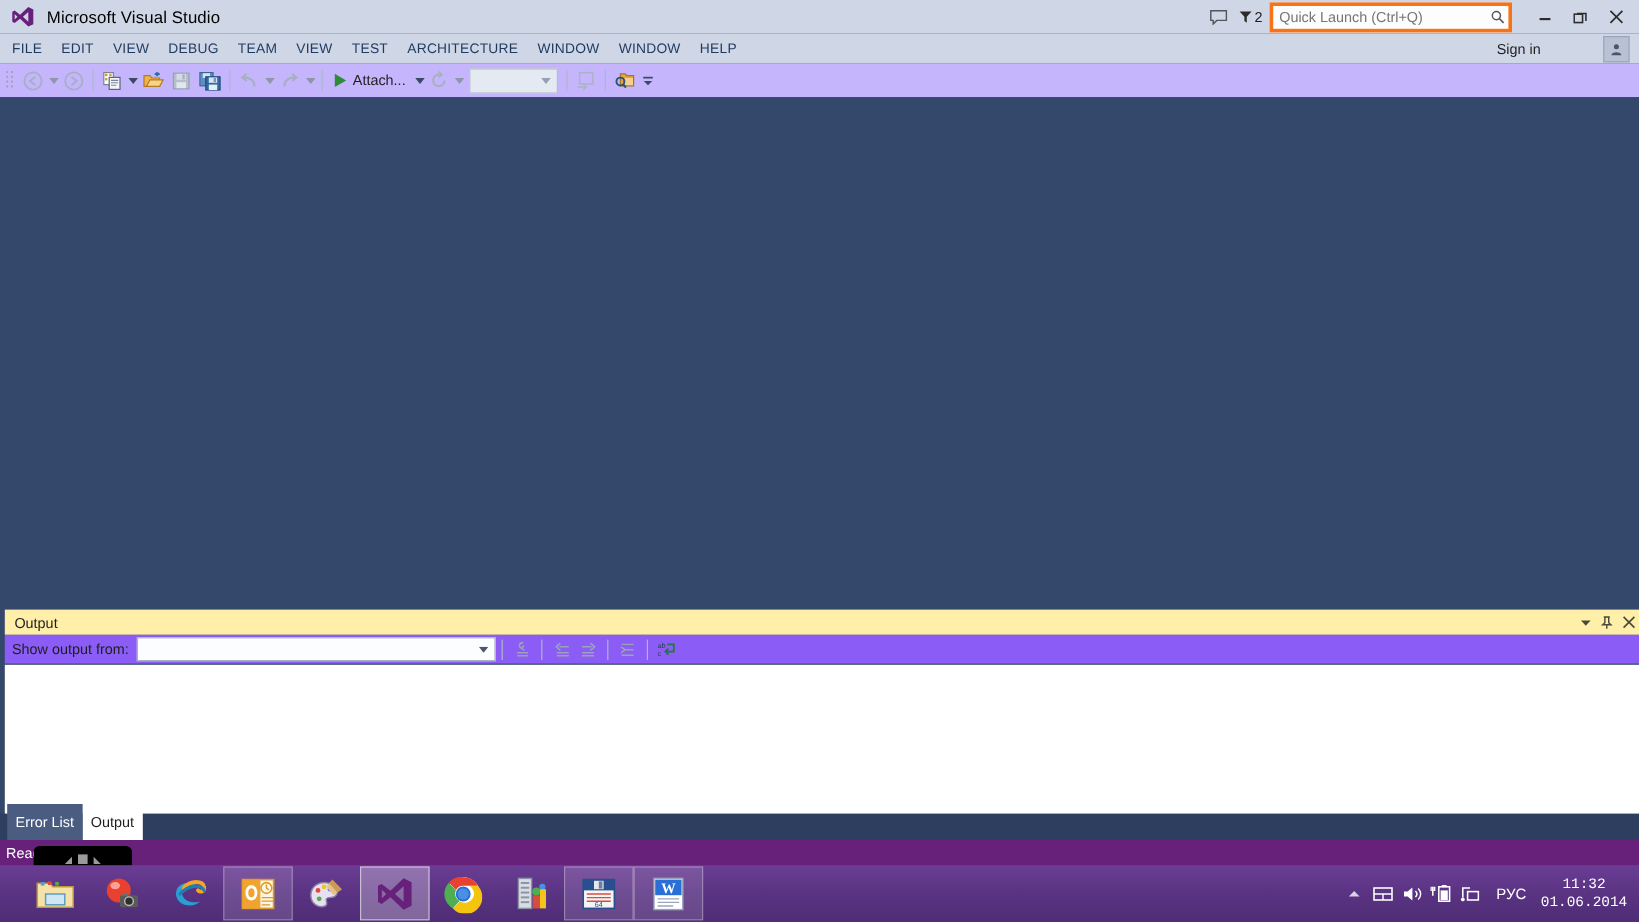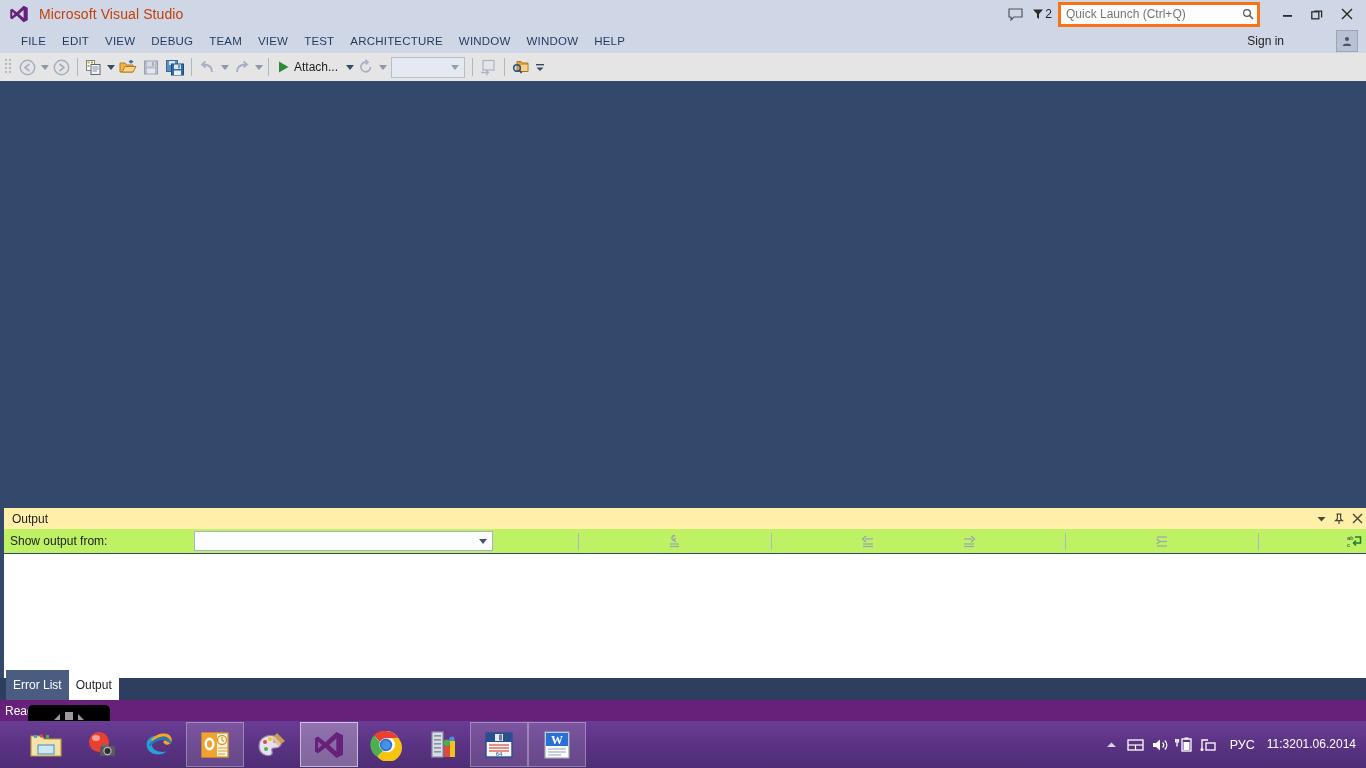--- a/index.html
+++ b/index.html
@@ -12,21 +12,21 @@
   body { background: #34486b; position: relative; }
 
   
   .titlebar {
     position: absolute; left: 0; top: 0; width: 1366px; height: 28px;
     background: #cfd6e6;
     display: flex; align-items: center;
   }
   .vs-logo { margin-left: 9px; width: 20px; height: 20px; display: block; }
   .app-title {
-    margin-left: 10px; font-size: 14px; color: #c2410c;
+    margin-left: 10px; font-size: 14px; color: #000000;
     font-family: "Liberation Sans", sans-serif; letter-spacing: .1px;
   }
   .title-right {
     margin-left: auto; display: flex; align-items: center; height: 28px;
   }
   .feedback-icon { width: 22px; height: 28px; display:flex; align-items:center; justify-content:center; }
   .notif { display: flex; align-items: center; margin: 0 6px 0 6px; }
   .notif-count { font-size: 12px; color: #1e1e1e; margin-left: 1px; }
   .quicklaunch {
     width: 196px; height: 19px; background: #fdfdfd;
@@ -46,32 +46,32 @@
 
   
   .menubar {
     position: absolute; left: 0; top: 28px; width: 1366px; height: 25px;
     background: #cfd6e6; display: flex; align-items: center;
   }
   .menu-item {
     font-size: 11.5px; color: #1e3a5f; padding: 3px 8px;
     font-family: "Liberation Sans", sans-serif; letter-spacing: .2px;
   }
-  .menu-item:first-child { margin-left: 13px; }
+  .menu-item:first-child { margin-left: 2px; }
   .menubar-right { margin-left: auto; display: flex; align-items: center; gap: 38px; }
   .signin { font-size: 12px; color: #1e1e1e; margin-right: 14px; }
   .avatar-btn {
     width: 20px; height: 20px; background: #b9c2d4; border: 1px solid #9aa5bb;
     margin-right: 8px; display: flex; align-items: center; justify-content: center;
   }
 
   
   .toolbar {
     position: absolute; left: 0; top: 53px; width: 1366px; height: 28px;
-    background: #e5e5e5;
+    background: #c4b5fd;
     display: flex; align-items: center;
   }
   .grip { width: 9px; height: 18px; margin: 0 3px 0 4px; }
   .tb-sep { width: 1px; height: 18px; background: #aeb7c8; margin: 0 4px; }
   .tb-btn { height: 22px; display: flex; align-items: center; justify-content: center; padding: 0 3px; }
   .tb-caret { width: 11px; display:flex; align-items:center; justify-content:center; }
   .attach-btn {
     display: flex; align-items: center; height: 22px; padding: 0 2px 0 4px;
   }
   .attach-label { font-size: 12px; color: #1e1e1e; margin: 0 4px 0 4px; }
@@ -94,21 +94,21 @@
   }
   .panel-header {
     position: absolute; left: 4px; top: 0; width: 1362px; height: 21px;
     background: #ffefa8; display: flex; align-items: center;
   }
   .panel-title { font-size: 12px; color: #1e1e1e; margin-left: 8px; }
   .panel-hdr-btns { margin-left: auto; display: flex; align-items: center; }
   .phbtn { width: 18px; height: 21px; display: flex; align-items: center; justify-content: center; }
   .panel-toolbar {
     position: absolute; left: 4px; top: 21px; width: 1362px; height: 24px;
-    background: #bef264; display: flex; align-items: center; justify-content: space-between;
+    background: #8b5cf6; display: flex; align-items: center;
   }
   .sof-label { font-size: 12px; color: #1e1e1e; margin-left: 6px; }
   .sof-combo {
     width: 297px; height: 18px; background: #fcfdfe; border: 1px solid #a9b2c4;
     margin-left: 7px; display: flex; align-items: center; justify-content: flex-end;
   }
   .pt-sep { width: 1px; height: 17px; background: #aeb7c8; margin: 0 5px; }
   .pt-btn { width: 22px; height: 20px; display: flex; align-items: center; justify-content: center; }
   .panel-body {
     position: absolute; left: 4px; top: 46px; width: 1362px; height: 125px;
@@ -148,22 +148,22 @@
   .tb-item {
     width: 56px; height: 43px; display: flex; align-items: center; justify-content: center;
     position: relative;
   }
   .tb-item.framed { background: rgba(255,255,255,0.13); border: 1px solid rgba(255,255,255,0.30); }
   .tb-item.running { background: rgba(255,255,255,0.28); border: 1px solid rgba(255,255,255,0.55); }
   .tray { margin-left: auto; display: flex; align-items: center; height: 50px; }
   .tray-icon { width: 24px; display: flex; align-items: center; justify-content: center; }
   .tray-lang { font-size: 12.5px; color: #ffffff; margin: 0 8px 0 10px; }
   .clock {
-    display: flex; flex-direction: row; align-items: center; justify-content: center;
-    margin-right: 10px; margin-left: 4px; line-height: 1.25;
+    display: flex; flex-direction: column; align-items: center; justify-content: center;
+    margin-right: 10px; margin-left: 4px; line-height: 1.25; font-family: Liberation Mono, monospace;
   }
   .clock span { font-size: 12px; color: #ffffff; }
 </style>
 </head>
 <body>
 
 <div class="titlebar">
   <svg class="vs-logo" viewBox="0 0 24 24">
     <path fill="#68217A" d="M17.5 2.2 L22.5 4.6 L22.5 19.4 L17.5 21.8 L9.3 14 L3.8 18.2 L1.5 17 L1.5 6.9 L3.8 5.7 L9.3 10 Z
                             M17.5 7.1 L12.1 12 L17.5 16.9 Z

